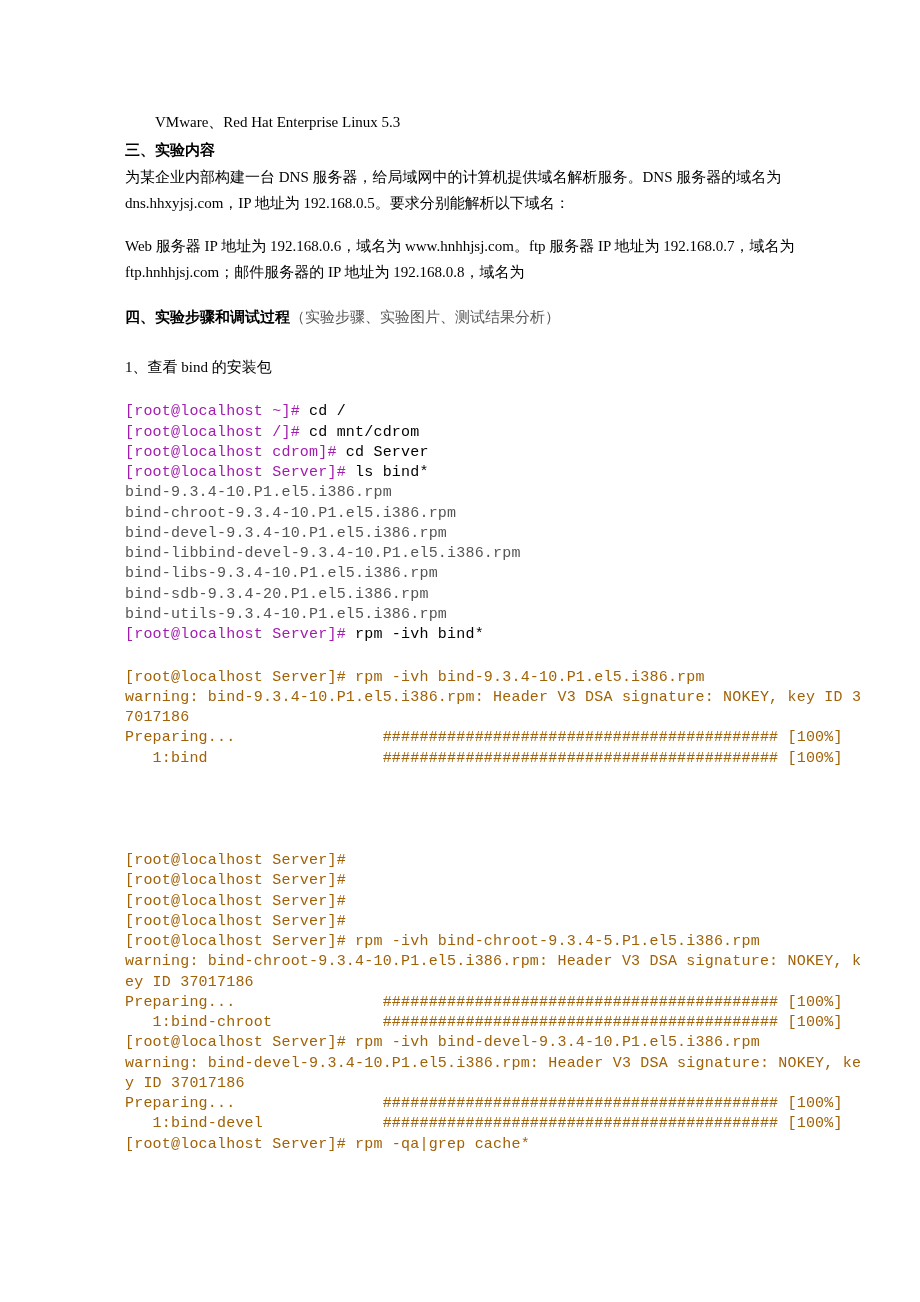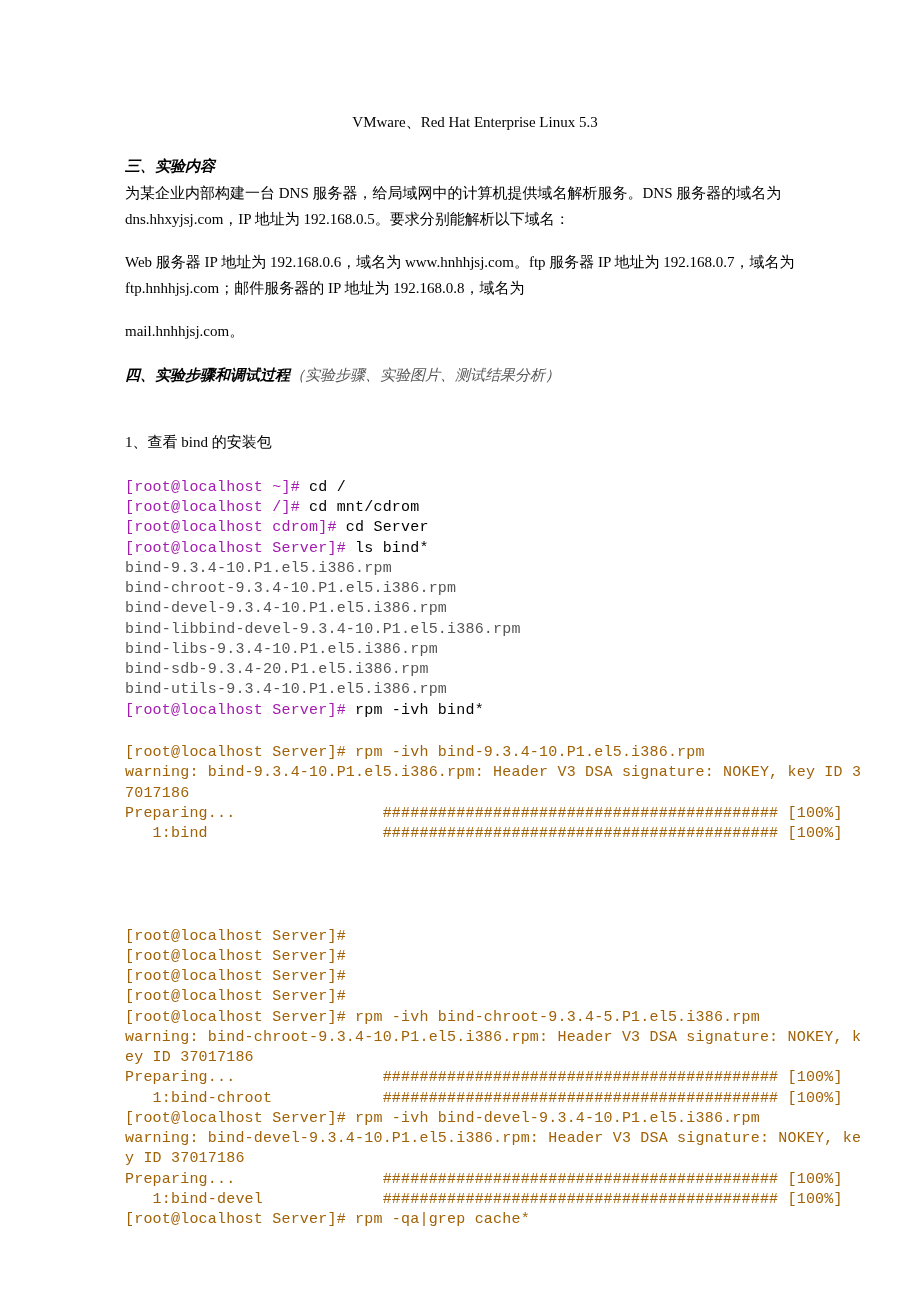--- a/index.html
+++ b/index.html
@@ -10,33 +10,31 @@
       width: 920px;
     }
     .page {
       padding: 110px 125px 80px 125px;
       font-size: 15px;
       line-height: 1.7;
       color: #000;
     }
     .indent {
       text-indent: 2em;
-      text-align: center;
     }
     .heading {
       font-weight: bold;
-      margin-top: 18px;
+      margin-top: 2px;
       margin-bottom: 2px;
-      font-style: italic;
     }
     .para {
       margin: 0 0 2px 0;
     }
     .section-title {
-      margin-top: 24px;
+      margin-top: 6px;
     }
     .terminal {
       font-family: "SimSun", "Courier New", monospace;
       font-size: 15px;
       line-height: 1.35;
       margin-top: 2px;
       white-space: pre;
       letter-spacing: 0.2px;
     }
     .prompt { color: #a21caf; }
@@ -51,21 +49,20 @@
 
 <div class="page">
 
   <p class="para indent">VMware、Red Hat Enterprise Linux 5.3</p>
 
   <p class="heading">三、实验内容</p>
   <p class="para">为某企业内部构建一台 DNS 服务器，给局域网中的计算机提供域名解析服务。DNS 服务器的域名为 dns.hhxyjsj.com，IP 地址为 192.168.0.5。要求分别能解析以下域名：</p>
   <div class="gap"></div>
   <p class="para">Web 服务器 IP 地址为 192.168.0.6，域名为 www.hnhhjsj.com。ftp 服务器 IP 地址为 192.168.0.7，域名为 ftp.hnhhjsj.com；邮件服务器的 IP 地址为 192.168.0.8，域名为</p>
   <div class="gap"></div>
-  <p class="para">mail.hnhhjsj.com。</p>
 
   <p class="heading">
     <span>四、实验步骤和调试过程</span><span class="note-gray" style="font-weight:normal;">（实验步骤、实验图片、测试结果分析）</span>
   </p>
 
   <div class="gap"></div>
 
   <p class="para section-title">1、查看 bind 的安装包</p>
 
   <div class="terminal">

